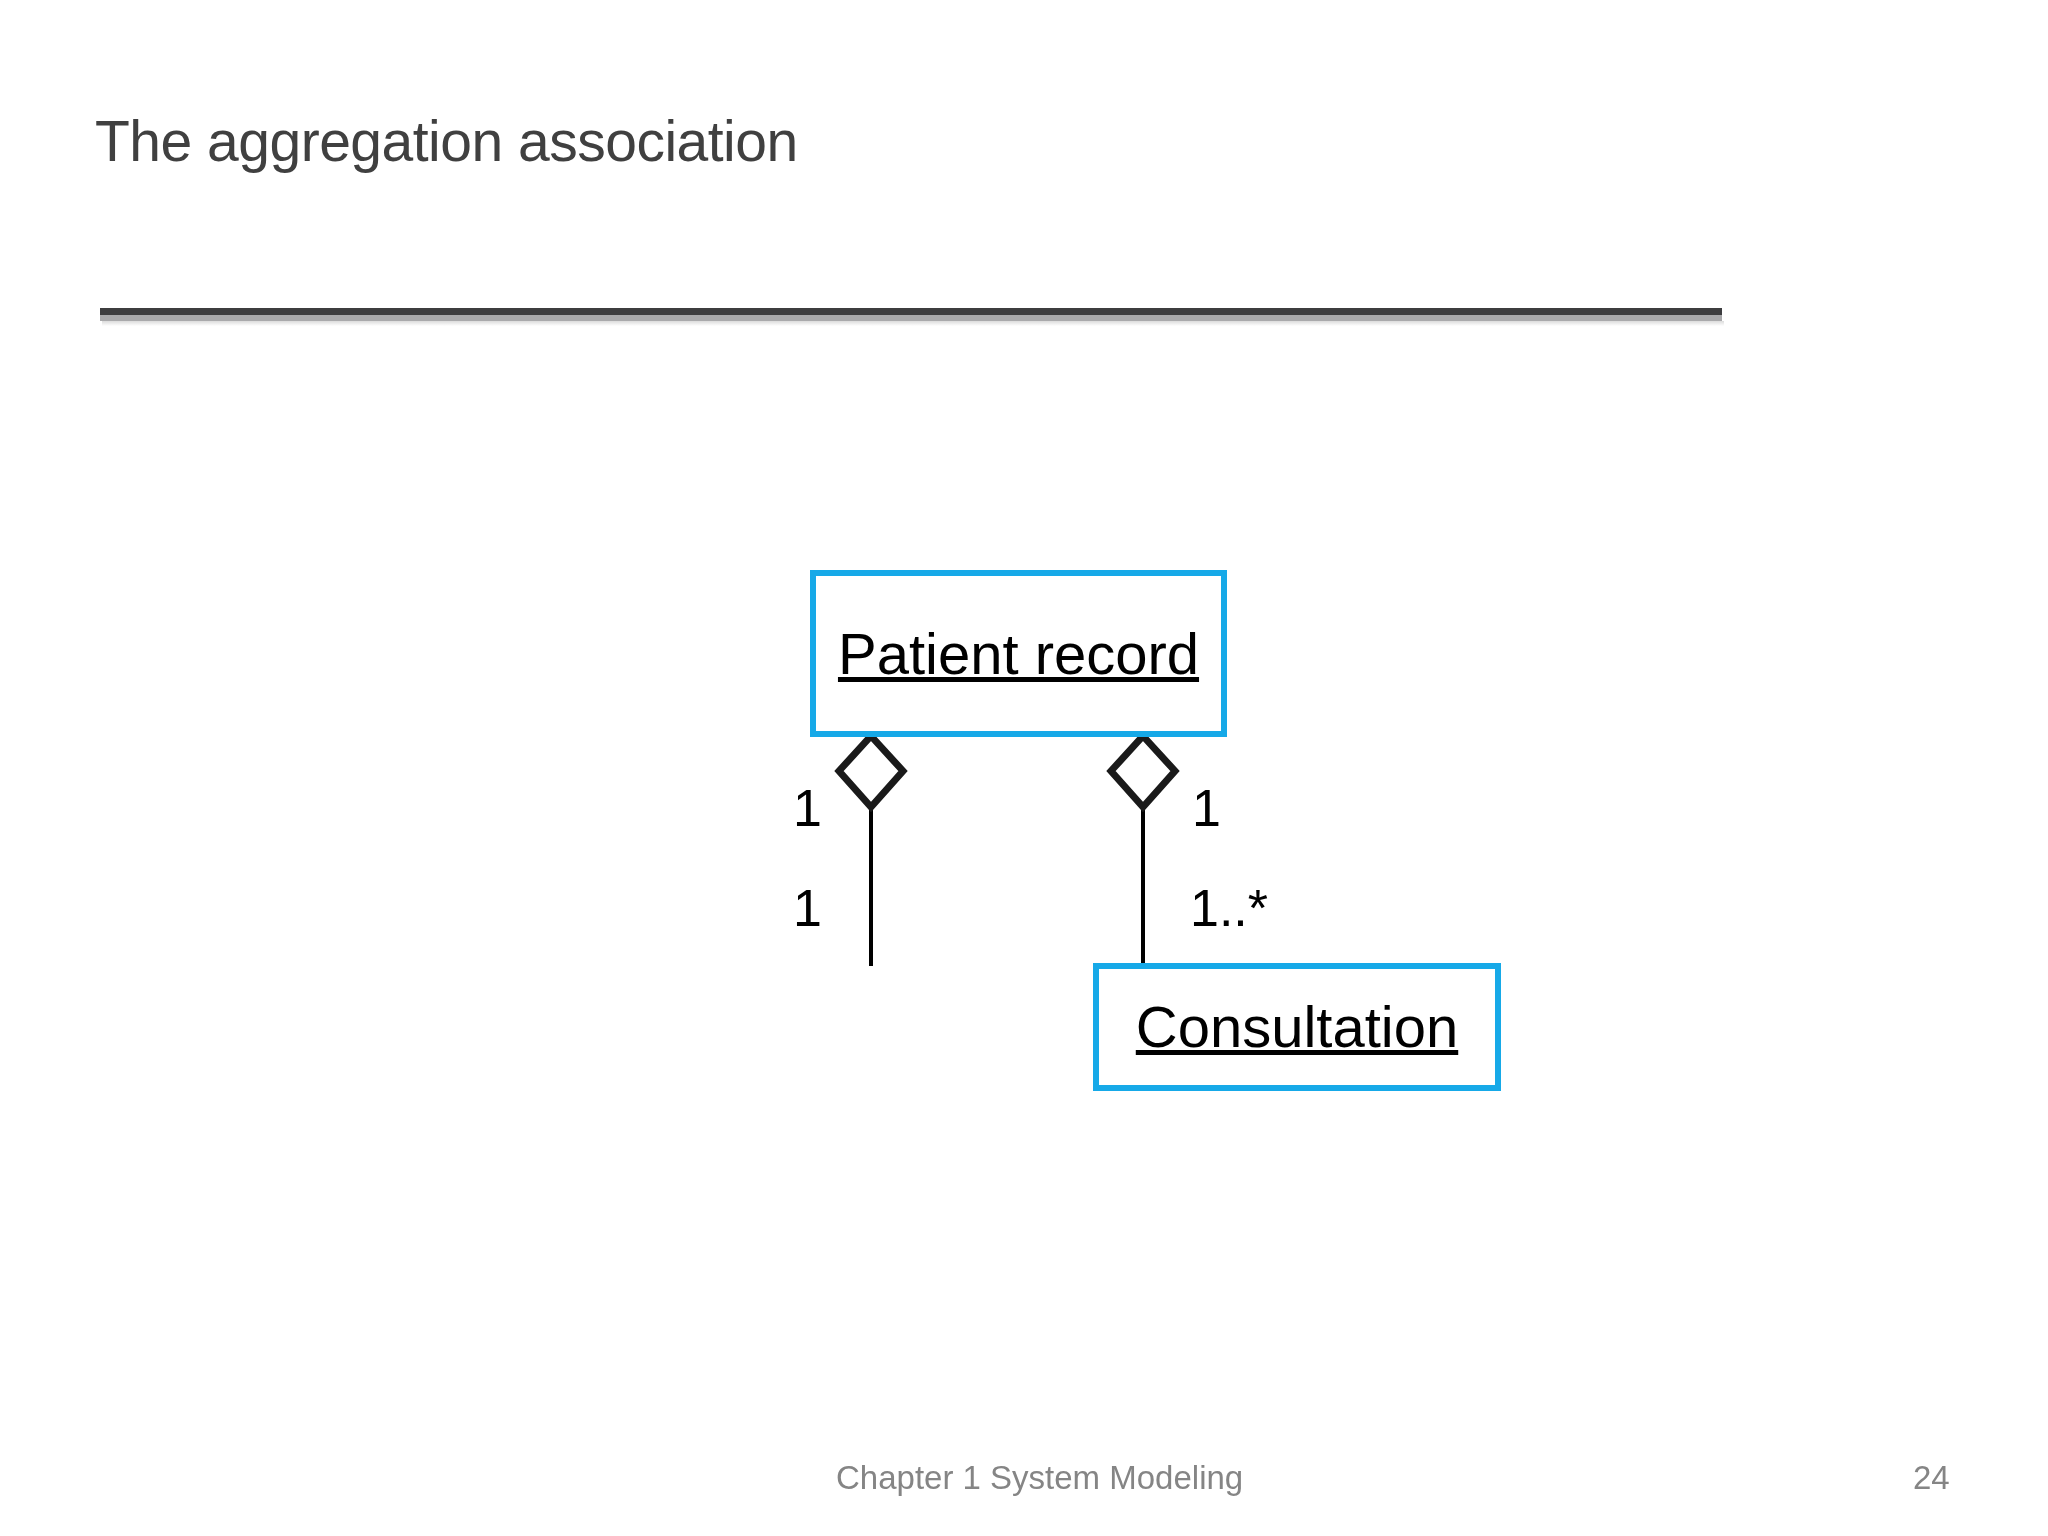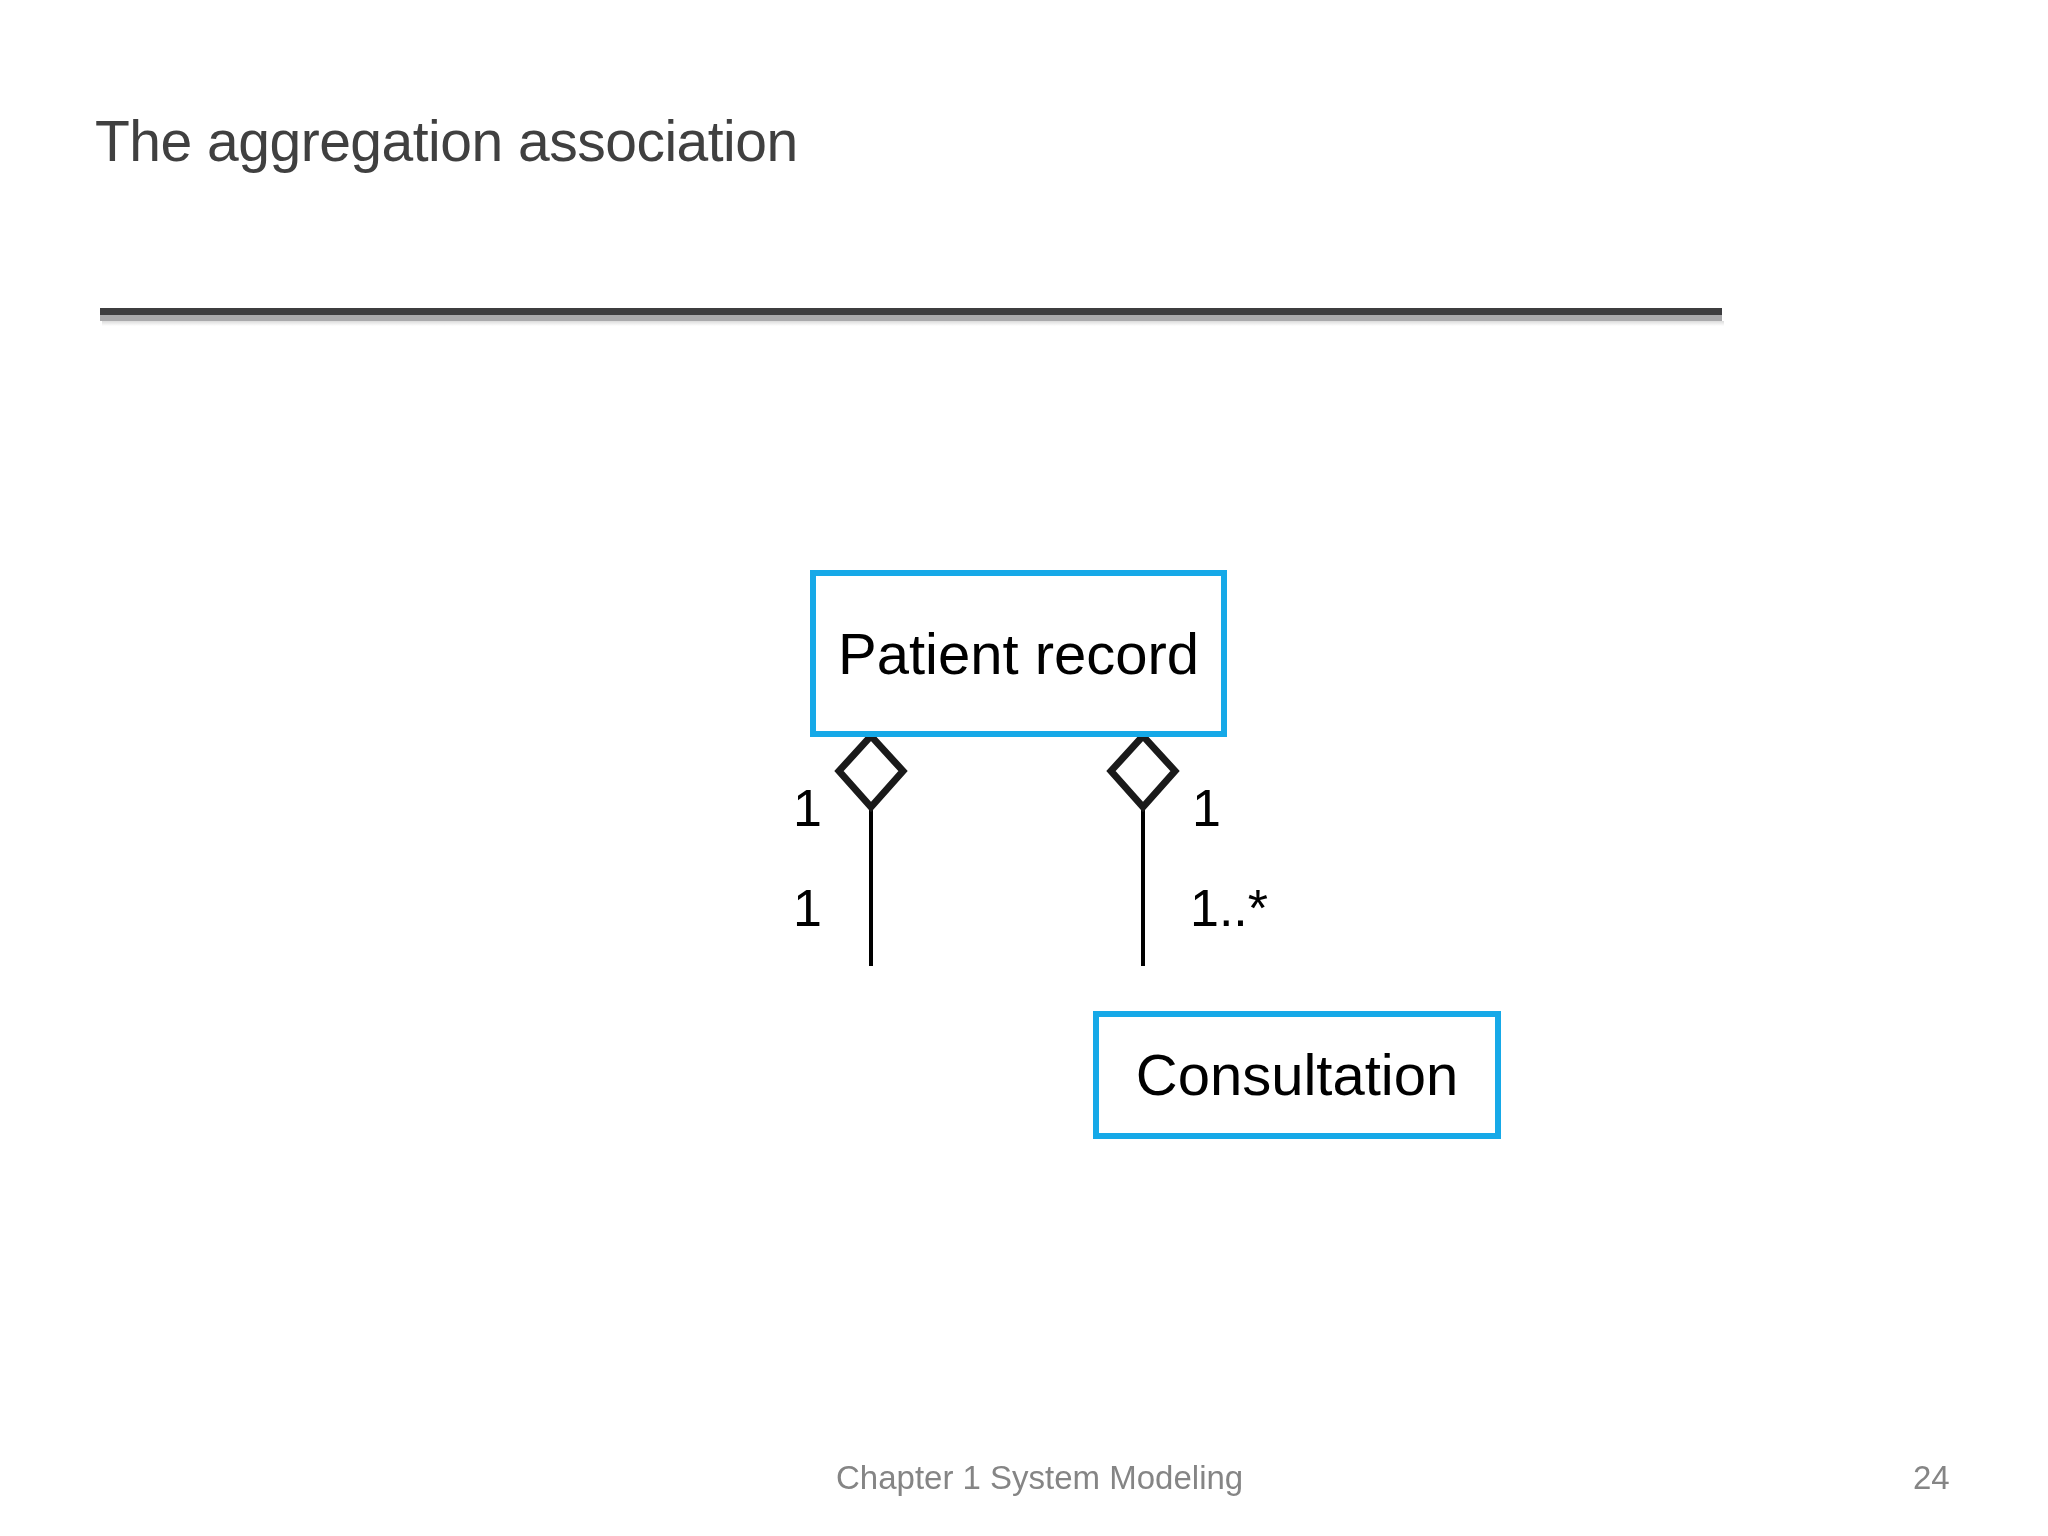--- a/index.html
+++ b/index.html
@@ -74,20 +74,21 @@
   }
 
   .uml-class-box {
     position: absolute;
     box-sizing: border-box;
     background: #ffffff;
     border: 6px solid #16a9e8;
     display: flex;
     align-items: center;
     justify-content: center;
+    text-decoration: underline;
   }
   .uml-class-name {
     font-family: "Liberation Sans", sans-serif;
     font-size: 58px;
     font-weight: normal;
     color: #000000;
     line-height: 1;
     white-space: nowrap;
   }
 
@@ -101,21 +102,20 @@
     left: 550px;
     top: 963px;
     width: 408px;
     height: 128px;
   }
   #box-consultation {
     left: 1093px;
     top: 963px;
     width: 408px;
     height: 128px;
-    margin-top: 48px;
   }
 
   
   #uml-connectors {
     position: absolute;
     left: 0;
     top: 0;
     width: 2048px;
     height: 1536px;
     pointer-events: none;

